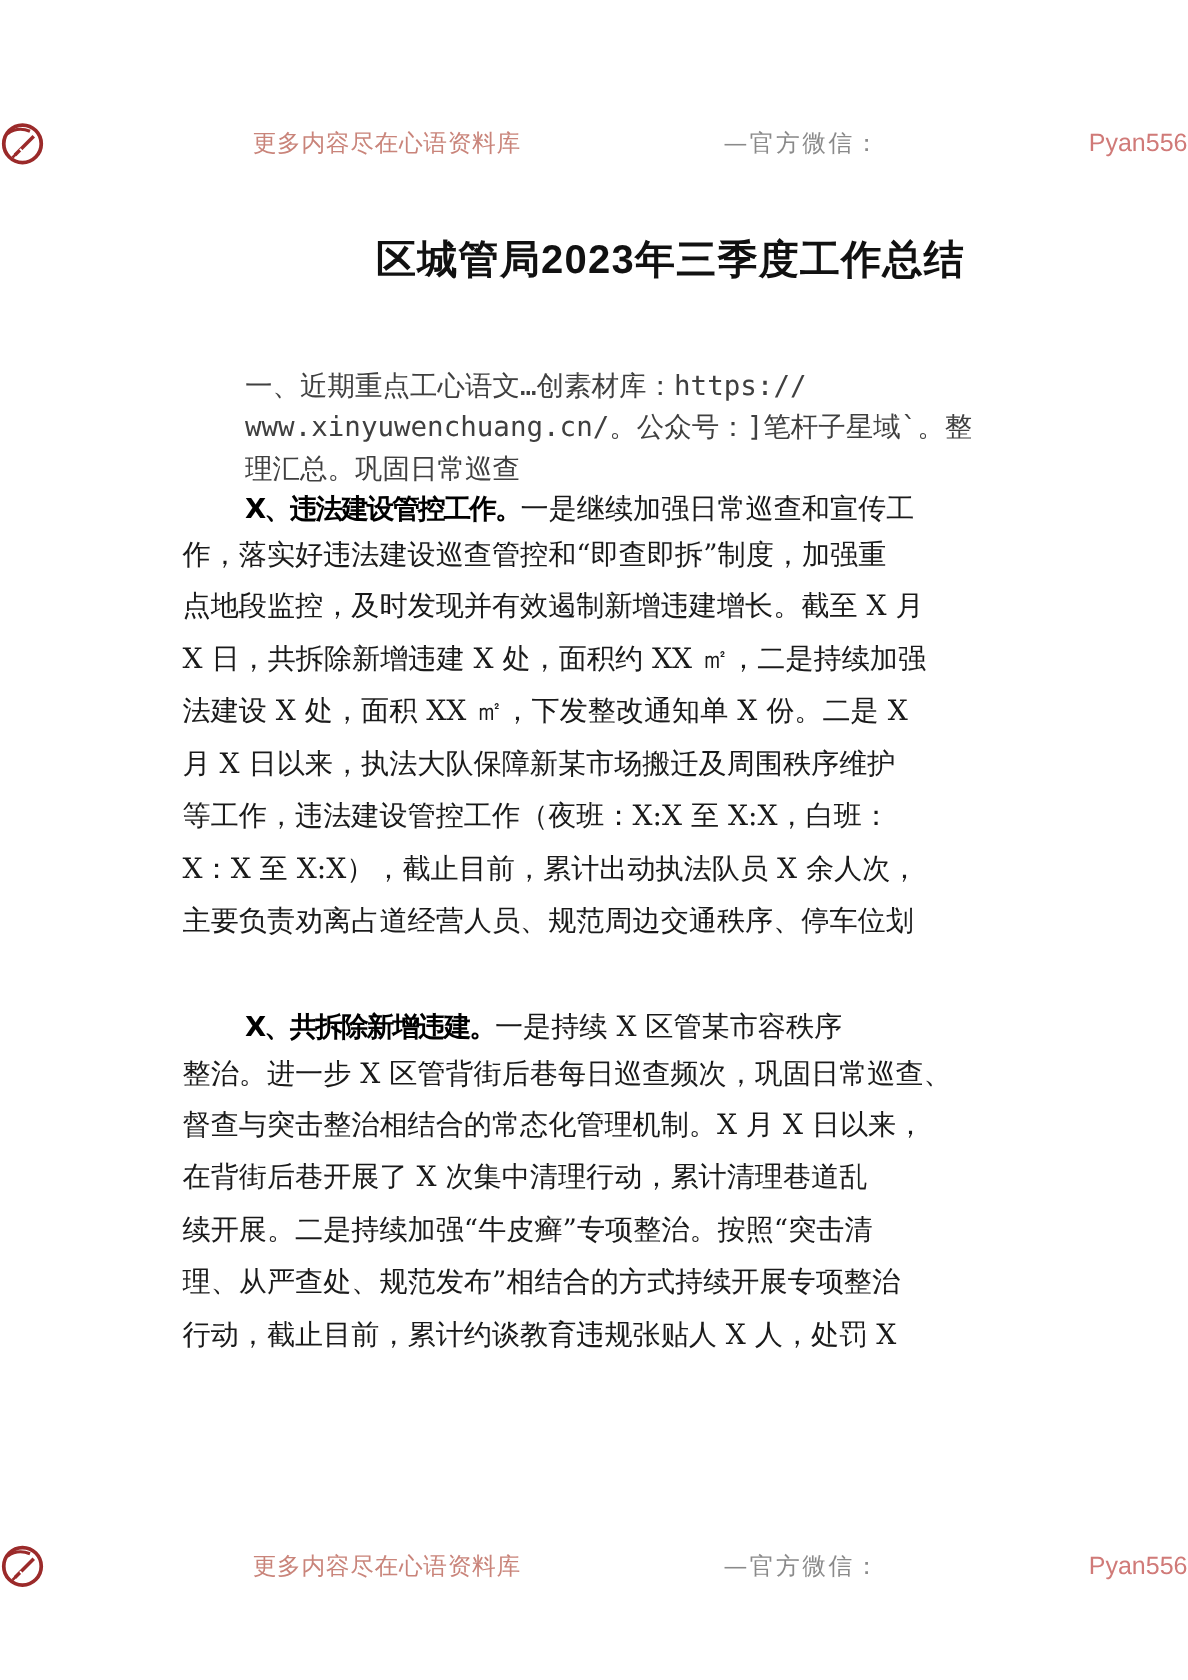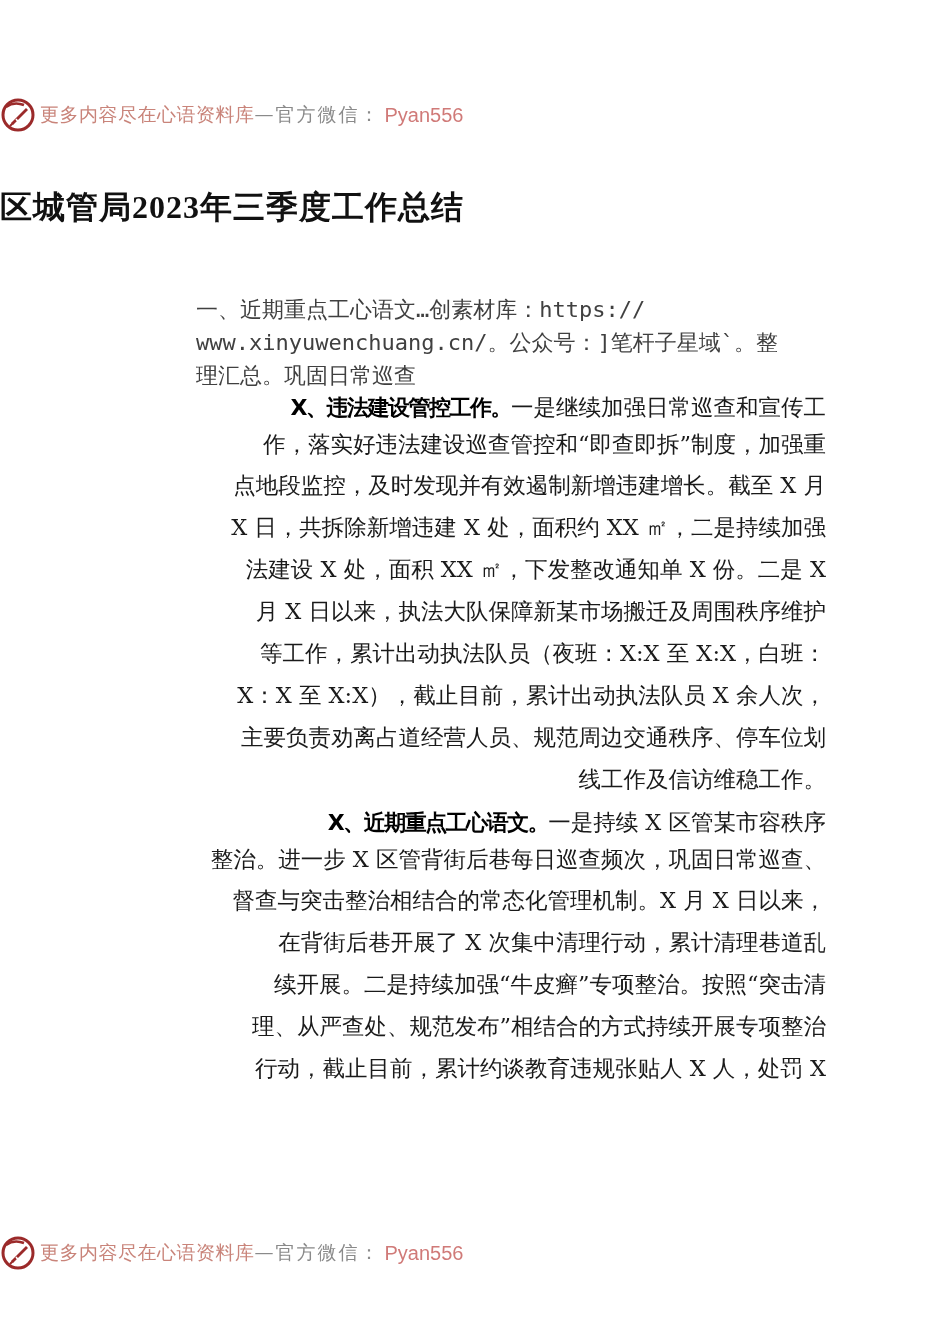--- a/index.html
+++ b/index.html
@@ -2,49 +2,49 @@
 <html><head>
 <meta charset="utf-8">
 <style>
   html, body { margin: 0; padding: 0; background: #ffffff; }
   body {
     width: 950px; height: 1344px; position: relative; overflow: hidden;
     font-family: "DejaVu Serif", "Liberation Serif", serif; color: #111;
   }
   .banner {
     position: absolute; left: 0; width: 950px; height: 40px;
-    display: flex; justify-content: flex-start; align-items: center;
+    display: flex; justify-content: space-between; align-items: center;
   }
   .banner.top { top: 95px; }
   .banner.bottom { top: 1233px; }
   .banner .logo { width: 36px; height: 36px; margin-right: 4px; }
   .banner .b-red {
     font-family: "DejaVu Serif", serif; font-size: 19px; color: #c9847a; letter-spacing: 0.5px;
   }
   .banner .b-gray {
     font-family: "DejaVu Serif", serif; font-size: 19px; color: #8a8a8a; letter-spacing: 2px;
   }
   .banner .b-id {
     font-family: "Liberation Sans", sans-serif; font-size: 20px; color: #d07a78; margin-left: 4px;
   }
   .title {
-    position: absolute; top: 186px; left: 0; width: 772px; text-align: left;
-    font-family: Liberation Serif, serif; font-size: 32px; font-weight: bold; color: #111;
+    position: absolute; top: 186px; left: 0; width: 772px; text-align: right;
+    font-family: Liberation Sans, sans-serif; font-size: 32px; font-weight: bold; color: #111;
     letter-spacing: 1px;
   }
   .intro {
     position: absolute; top: 293px; left: 196px; width: 640px;
     font-family: "DejaVu Sans Mono", "Liberation Mono", monospace;
     font-size: 22px; line-height: 33px; color: #404040;
   }
   .intro .line { white-space: nowrap; display: block; }
   .body {
     position: absolute; left: 146px; width: 680px;
     font-family: "DejaVu Serif", "Liberation Serif", serif;
-    font-size: 22.5px; color: #1a1a1a; text-align: right;
+    font-size: 22.5px; color: #1a1a1a;
   }
   .body .line { display: block; white-space: nowrap; height: 42px; line-height: 42px; }
   .body .line.first { height: 34px; line-height: 34px; }
   .body .line.second { height: 40px; line-height: 40px; }
   .heading {
     font-family: "DejaVu Sans", "Liberation Sans", sans-serif;
     font-weight: bold; font-size: 22px; letter-spacing: -1.5px; color: #000;
   }
   .indent { padding-left: 50px; }
   #sec1 { top: 390px; }
@@ -74,28 +74,27 @@
   <span class="line">理汇总。巩固日常巡查</span>
 </div>
 
 <div class="body" id="sec1">
   <span class="line first indent"><span class="heading">X、违法建设管控工作。</span><span>一是继续加强日常巡查和宣传工</span></span>
   <span class="line second">作，落实好违法建设巡查管控和“即查即拆”制度，加强重</span>
   <span class="line">点地段监控，及时发现并有效遏制新增违建增长。截至 X 月</span>
   <span class="line">X 日，共拆除新增违建 X 处，面积约 XX ㎡，二是持续加强</span>
   <span class="line">法建设 X 处，面积 XX ㎡，下发整改通知单 X 份。二是 X</span>
   <span class="line">月 X 日以来，执法大队保障新某市场搬迁及周围秩序维护</span>
-  <span class="line">等工作，累计出动执法队员（夜班：X:X 至 X:X，白班：</span>
+  <span class="line">等工作，违法建设管控工作（夜班：X:X 至 X:X，白班：</span>
   <span class="line">X：X 至 X:X），截止目前，累计出动执法队员 X 余人次，</span>
   <span class="line">主要负责劝离占道经营人员、规范周边交通秩序、停车位划</span>
-  <span class="line">线工作及信访维稳工作。</span>
 </div>
 
 <div class="body" id="sec2">
-  <span class="line first indent"><span class="heading">X、近期重点工心语文。</span><span>一是持续 X 区管某市容秩序</span></span>
+  <span class="line first indent"><span class="heading">X、共拆除新增违建。</span><span>一是持续 X 区管某市容秩序</span></span>
   <span class="line second">整治。进一步 X 区管背街后巷每日巡查频次，巩固日常巡查、</span>
   <span class="line">督查与突击整治相结合的常态化管理机制。X 月 X 日以来，</span>
   <span class="line">在背街后巷开展了 X 次集中清理行动，累计清理巷道乱</span>
   <span class="line">续开展。二是持续加强“牛皮癣”专项整治。按照“突击清</span>
   <span class="line">理、从严查处、规范发布”相结合的方式持续开展专项整治</span>
   <span class="line">行动，截止目前，累计约谈教育违规张贴人 X 人，处罚 X</span>
 </div>
 
 <div class="banner bottom">
   <svg class="logo" viewBox="0 0 36 36">

